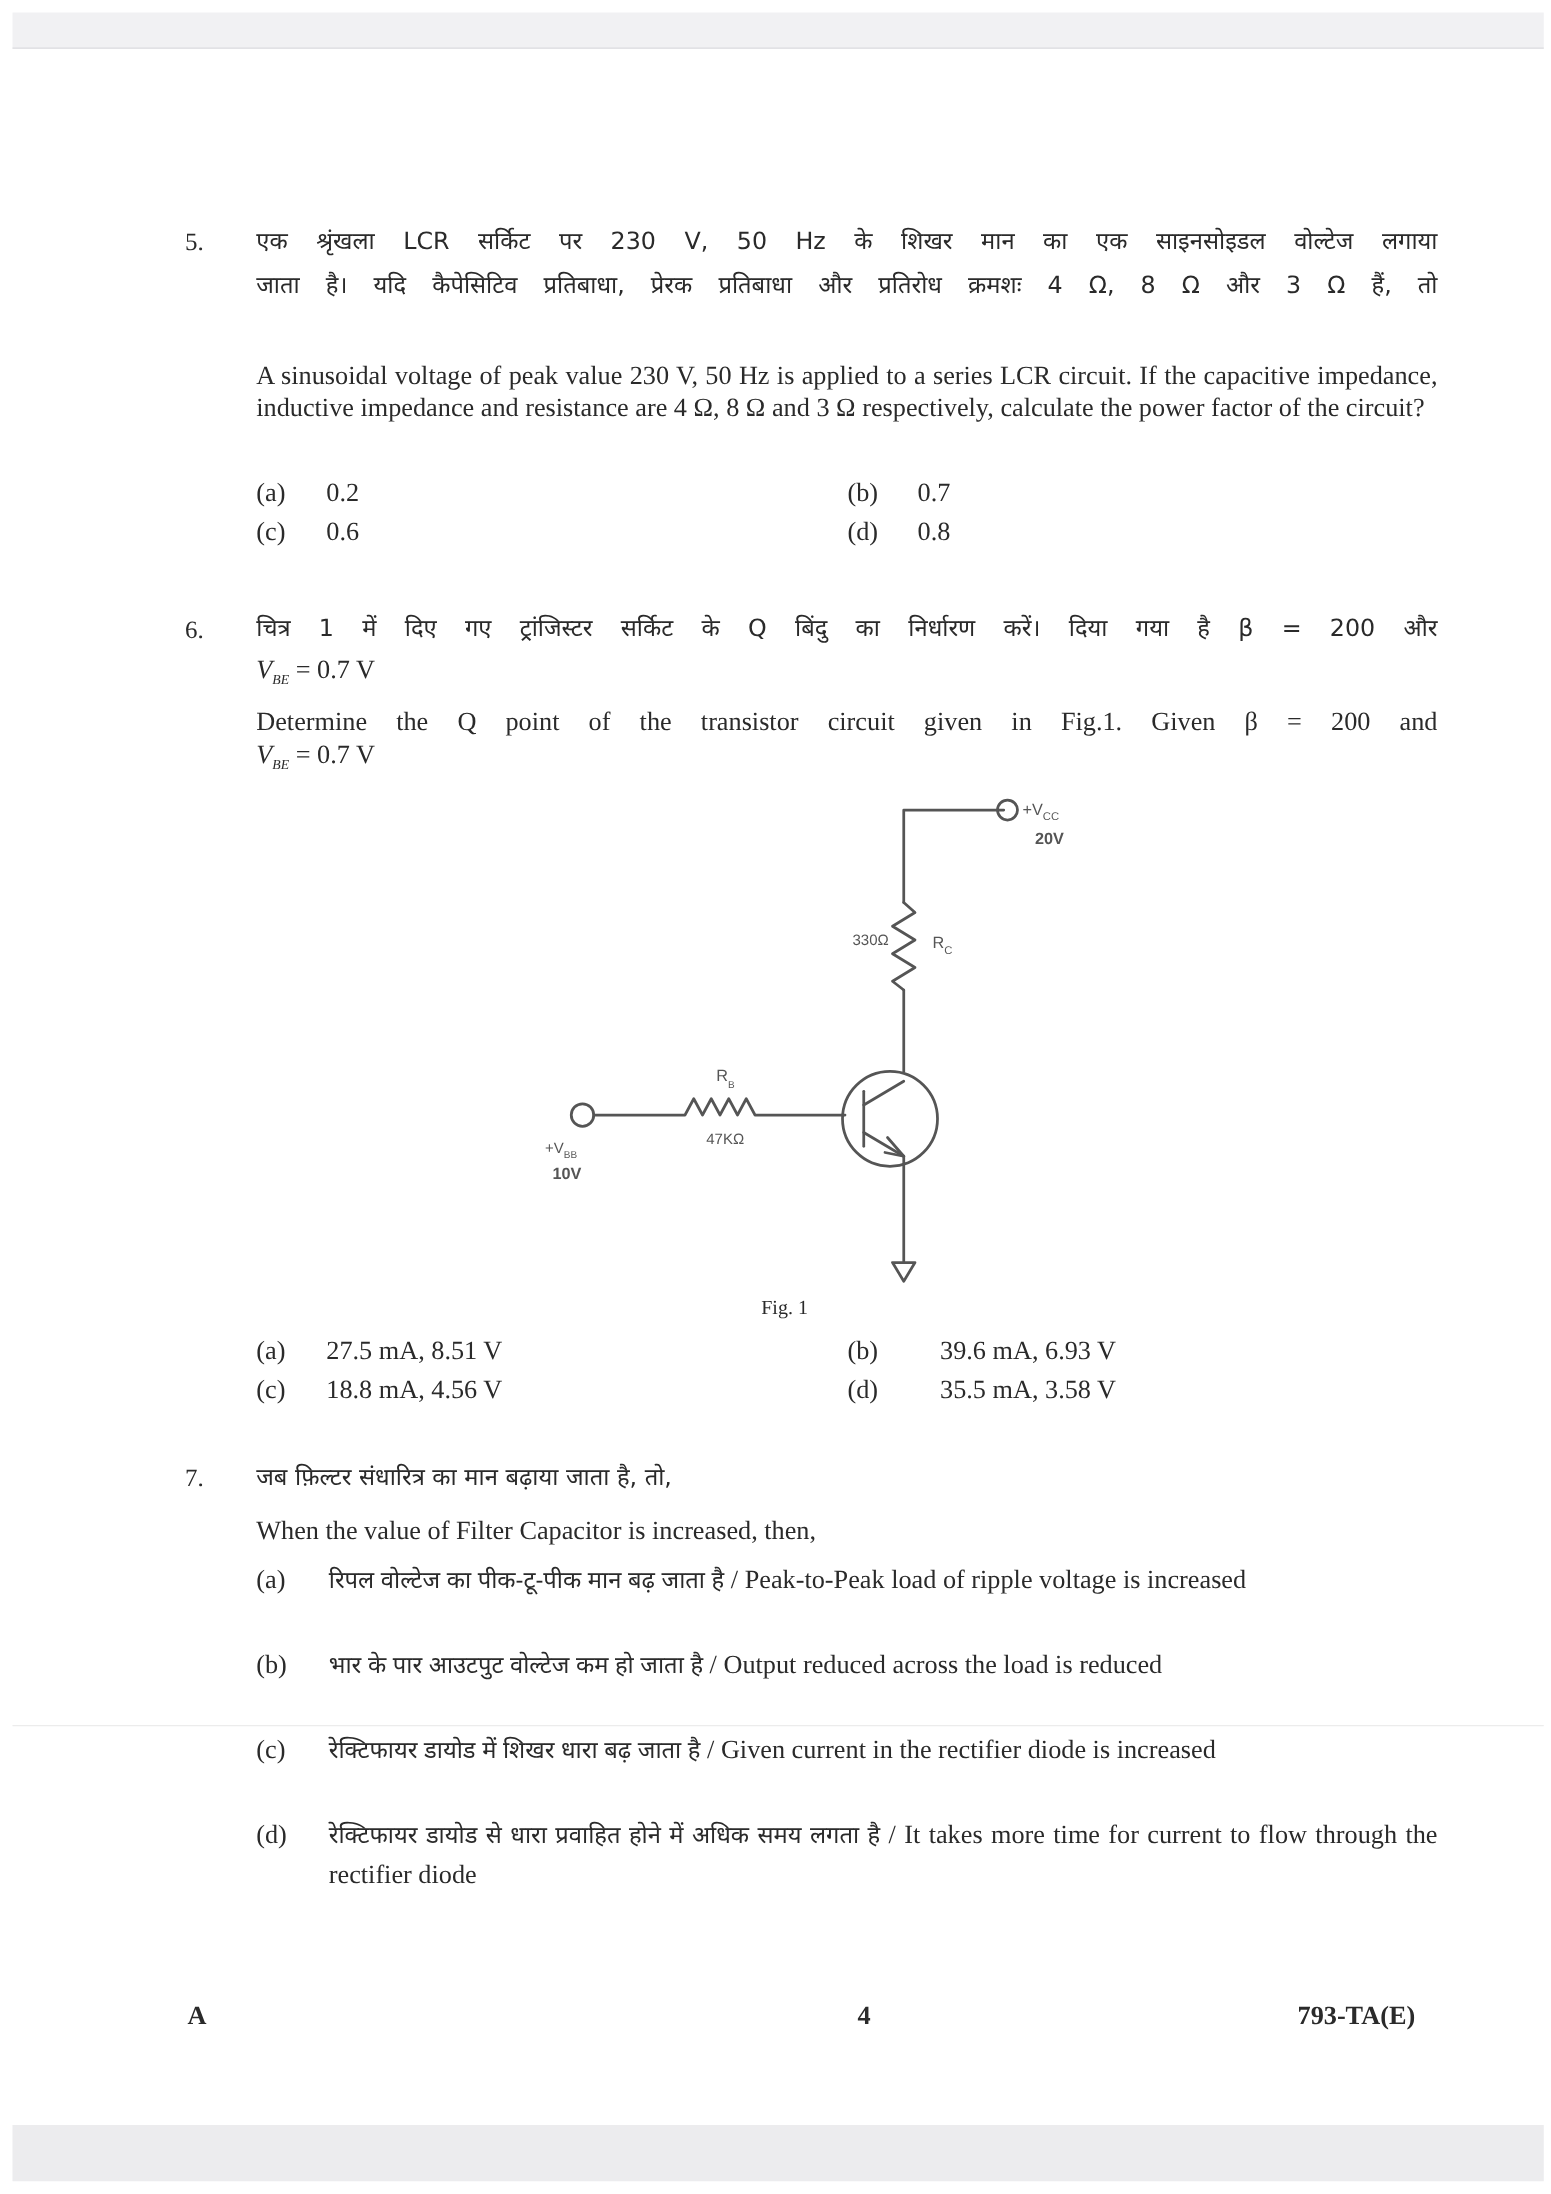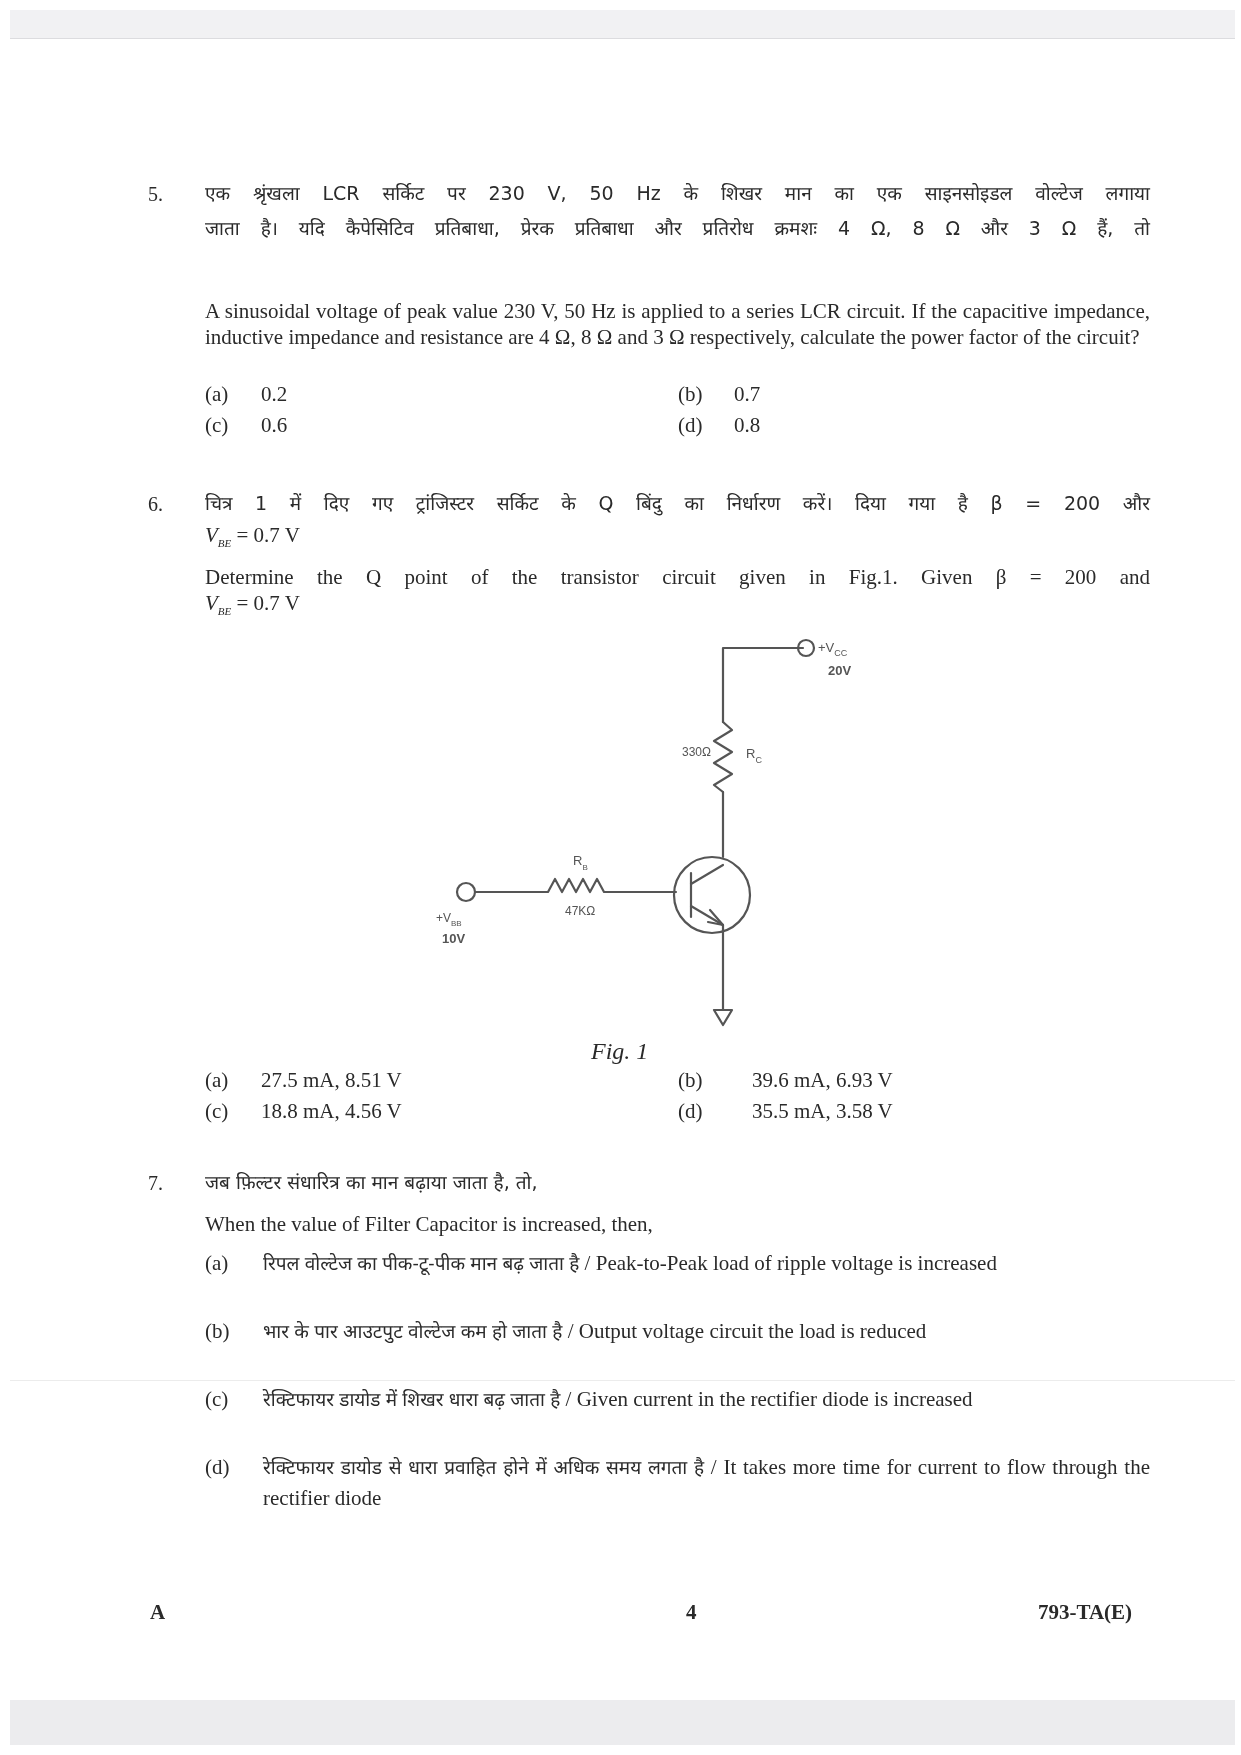--- a/index.html
+++ b/index.html
@@ -22,40 +22,40 @@
   }
   .qnum { position: absolute; left: 148px; font-size: 20px; }
   .hi { position: absolute; left: 205px; width: 945px; font-size: 21px; line-height: 35px; text-align: justify; font-family: "DejaVu Sans", sans-serif; font-size: 19px; }
   .en { position: absolute; left: 205px; width: 945px; font-size: 21px; line-height: 26px; text-align: justify; text-align-last: left; }
   .opt { position: absolute; font-size: 21px; }
   .opt .lbl { display: inline-block; width: 56px; }
   .sub { font-size: 11px; vertical-align: -5px; font-style: italic; }
   .ital { font-style: italic; }
   .fig { position: absolute; left: 420px; top: 630px; width: 460px; height: 420px; }
   .fig text { font-family: "Liberation Sans", sans-serif; fill: #555; }
-  .figcap { position: absolute; left: 591px; top: 1038px; font-size: 24px; font-style: italic; }
+  .figcap { position: absolute; left: 609px; top: 1038px; font-size: 16px; }
   .o7 { position: absolute; left: 205px; width: 945px; font-size: 21px; line-height: 31px; }
   .o7 .lbl { position: absolute; left: 0; top: 0; }
   .o7 .txt { position: absolute; left: 58px; width: 887px; text-align: justify; text-align-last: left; }
   .hindi { font-family: Liberation Sans, sans-serif; font-size: 19px; }
   .footer { position: absolute; top: 1600px; font-size: 21px; font-weight: bold; }
 </style>
 </head>
 <body>
 
 <div class="scan-band-top"></div>
 <div class="faint-line" style="top:1380px"></div>
 
 <div>
   <span class="qnum" style="top:183px">5.</span>
   <div class="hi" style="top:176px">
     <div style="text-align-last:justify">एक श्रृंखला LCR सर्किट पर 230 V, 50 Hz के शिखर मान का एक साइनसोइडल वोल्टेज लगाया</div>
     <div style="text-align-last:justify">जाता है। यदि कैपेसिटिव प्रतिबाधा, प्रेरक प्रतिबाधा और प्रतिरोध क्रमशः 4 Ω, 8 Ω और 3 Ω हैं, तो</div>
   </div>
-  <div class="en" style="top:298px">A sinusoidal voltage of peak value 230 V, 50 Hz is applied to a series LCR circuit. If the capacitive impedance, inductive impedance and resistance are 4 Ω, 8 Ω and 3 Ω respectively, calculate the power factor of the circuit?</div>
+  <div class="en" style="top:287px">A sinusoidal voltage of peak value 230 V, 50 Hz is applied to a series LCR circuit. If the capacitive impedance, inductive impedance and resistance are 4 Ω, 8 Ω and 3 Ω respectively, calculate the power factor of the circuit?</div>
   <div class="opt" style="left:205px; top:382px">
     <span class="lbl">(a)</span><span>0.2</span>
   </div>
   <div class="opt" style="left:678px; top:382px">
     <span class="lbl">(b)</span><span>0.7</span>
   </div>
   <div class="opt" style="left:205px; top:413px">
     <span class="lbl">(c)</span><span>0.6</span>
   </div>
   <div class="opt" style="left:678px; top:413px">
@@ -132,21 +132,21 @@
   <span class="qnum" style="top:1172px">7.</span>
   <div class="hi" style="top:1165px">जब फ़िल्टर संधारित्र का मान बढ़ाया जाता है, तो,</div>
   <div class="en" style="top:1211px">When the value of Filter Capacitor is increased, then,</div>
 
   <div class="o7" style="top:1248px">
     <span class="lbl">(a)</span>
     <span class="txt"><span class="hindi">रिपल वोल्टेज का पीक-टू-पीक मान बढ़ जाता है</span><span> / </span><span>Peak-to-Peak load of ripple voltage is increased</span></span>
   </div>
   <div class="o7" style="top:1316px">
     <span class="lbl">(b)</span>
-    <span class="txt"><span class="hindi">भार के पार आउटपुट वोल्टेज कम हो जाता है</span><span> / </span><span>Output voltage circuit the load is reduced</span></span>
+    <span class="txt"><span class="hindi">भार के पार आउटपुट वोल्टेज कम हो जाता है</span><span> / </span><span>Output reduced across the load is reduced</span></span>
   </div>
   <div class="o7" style="top:1384px">
     <span class="lbl">(c)</span>
     <span class="txt"><span class="hindi">रेक्टिफायर डायोड में शिखर धारा बढ़ जाता है</span><span> / </span><span>Given current in the rectifier diode is increased</span></span>
   </div>
   <div class="o7" style="top:1452px">
     <span class="lbl">(d)</span>
     <span class="txt"><span class="hindi">रेक्टिफायर डायोड से धारा प्रवाहित होने में अधिक समय लगता है</span><span> / </span><span>It takes more time for current to flow through the rectifier diode</span></span>
   </div>
 </div>

